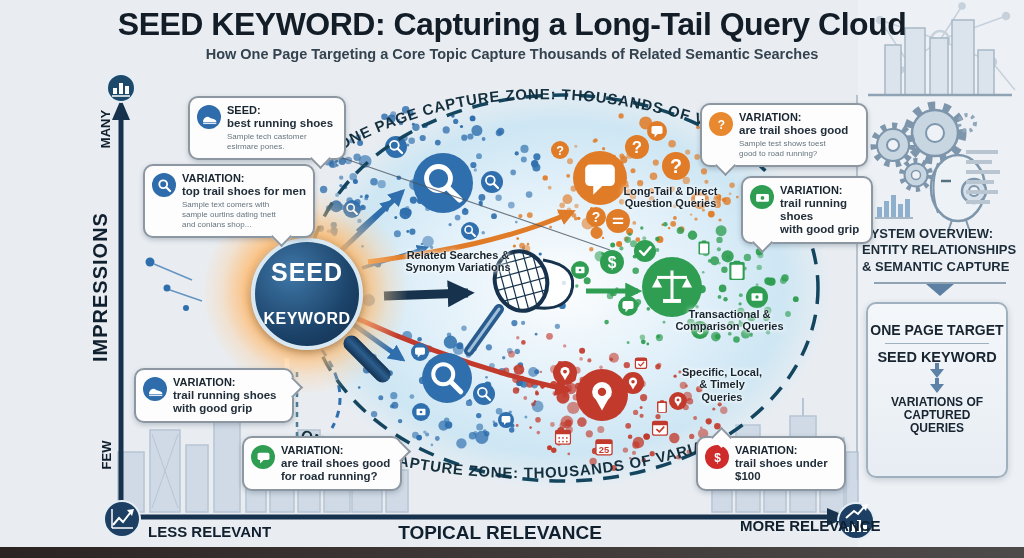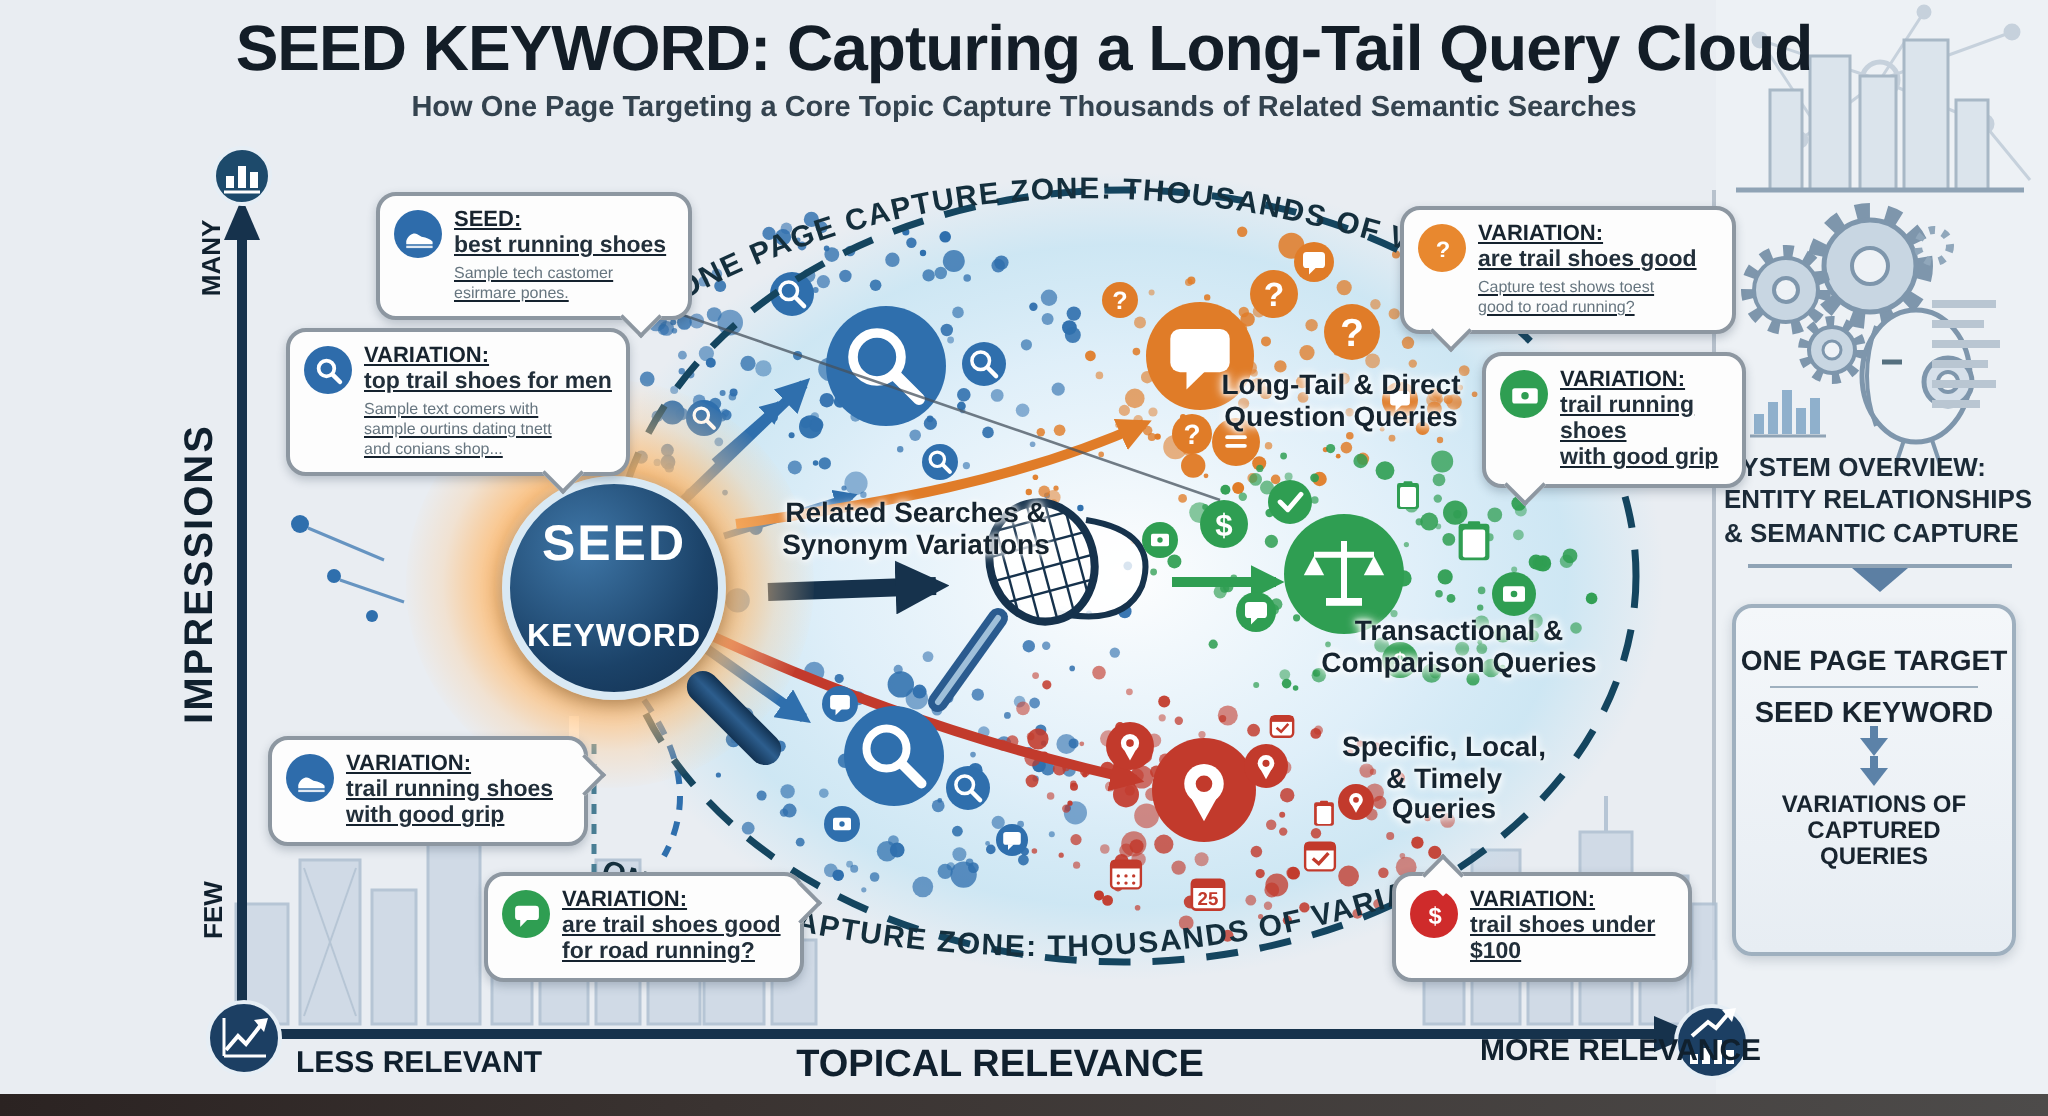--- a/index.html
+++ b/index.html
@@ -12,36 +12,36 @@
   .subtitle{left:0;top:46px;width:1024px;text-align:center;font-size:14.5px;font-weight:bold;
             color:#34434f;z-index:4;}
   .vlabel{transform:rotate(-90deg);transform-origin:center;text-align:center;font-weight:bold;}
   .imp{width:160px;height:22px;left:20px;top:276px;font-size:20px;letter-spacing:1px;color:#10202e;}
   .many{width:60px;height:16px;left:76px;top:121px;font-size:13px;color:#10202e;}
   .few{width:60px;height:16px;left:77px;top:447px;font-size:13px;color:#10202e;}
   .xlab{font-weight:bold;color:#10202e;z-index:4;}
   .less{left:148px;top:523px;font-size:15px;}
   .topical{left:350px;top:522px;width:300px;text-align:center;font-size:19px;}
   .more{left:740px;top:517px;font-size:15px;}
-  .cluster-label{font-weight:bold;font-size:14px;line-height:1.12;text-align:center;
+  .cluster-label{font-weight:bold;font-size:11px;line-height:1.12;text-align:center;
     white-space:pre-line;color:#16242f;z-index:4;
     text-shadow:0 0 6px #fff,0 0 4px #fff,0 0 2px #fff;}
   .seed-glow{left:203px;top:190px;width:204px;height:204px;border-radius:50%;z-index:3;
     background:radial-gradient(circle, rgba(255,255,255,0.97) 0%, rgba(255,255,255,0.92) 22%,
       rgba(255,186,110,0.85) 40%, rgba(255,205,150,0.35) 58%, rgba(255,205,150,0) 72%);}
   .seed-handle{left:359px;top:329px;width:16px;height:60px;border-radius:8px;z-index:4;
     background:linear-gradient(90deg,#123252,#2d5e8e 55%,#123252);transform:rotate(-45deg);}
   .seed-circle{left:251px;top:238px;width:104px;height:104px;border-radius:50%;z-index:5;
     background:radial-gradient(circle at 35% 30%, #3f77a8, #1b4268 62%, #112e4d);
     border:4px solid #d9e9f4;box-shadow:0 2px 10px rgba(0,0,0,.35);
     display:flex;flex-direction:column;align-items:center;justify-content:center;color:#fff;}
   .seed-l1{font-size:25px;font-weight:bold;letter-spacing:1px;line-height:1;}
   .seed-l2{font-size:16px;font-weight:bold;letter-spacing:.5px;line-height:1.2;margin-top:24px;}
   .callout{position:absolute;background:#fdfdfd;border:2px solid #8d97a1;border-radius:10px;
-    padding:6px 7px;z-index:6;box-shadow:0 2px 5px rgba(40,60,80,.25);text-decoration:underline;}
+    padding:6px 7px;z-index:6;box-shadow:0 2px 5px rgba(40,60,80,.25);}
   .co-head{display:flex;align-items:flex-start;}
   .co-icon{flex:0 0 auto;width:24px;height:24px;border-radius:50%;margin-right:6px;margin-top:1px;
     display:flex;align-items:center;justify-content:center;}
   .co-icon svg{position:static;display:block;}
   .co-text{min-width:0;}
   .co-title{display:block;font-size:11px;font-weight:bold;color:#18242f;line-height:1.15;}
   .co-query{display:block;font-size:11.5px;font-weight:bold;color:#222f3a;line-height:1.15;
     white-space:pre-line;}
   .co-sample{display:block;font-size:8px;color:#66757f;line-height:1.25;white-space:pre-line;margin-top:2px;}
   .tail{position:absolute;width:13px;height:13px;background:#fdfdfd;z-index:-0;}
@@ -1062,21 +1062,21 @@
   <span class="tail tail-s" style="left:16px;"></span>
   <div class="co-head">
     <span class="co-icon" style="background:#e8882f">
           <svg width="17" height="17" viewBox="0 0 20 20">
             <text x="10" y="15" text-anchor="middle" font-size="14" font-weight="bold" fill="#fff" font-family="Liberation Sans, sans-serif">?</text>
           </svg>
         </span>
     <div class="co-text">
       <span class="co-title">VARIATION:</span>
       <span class="co-query">are trail shoes good</span>
-      <span class="co-sample">Capture test shows toest
+      <span class="co-sample">Sample test shows toest
 good to road running?</span>
     </div>
   </div>
 </div>
 
 <div class="callout" style="left:741px;top:176px;width:114px;">
   <span class="tail tail-s" style="left:12px;"></span>
   <div class="co-head">
     <span class="co-icon" style="background:#2f9e52">
           <svg width="17" height="17" viewBox="0 0 20 20">

